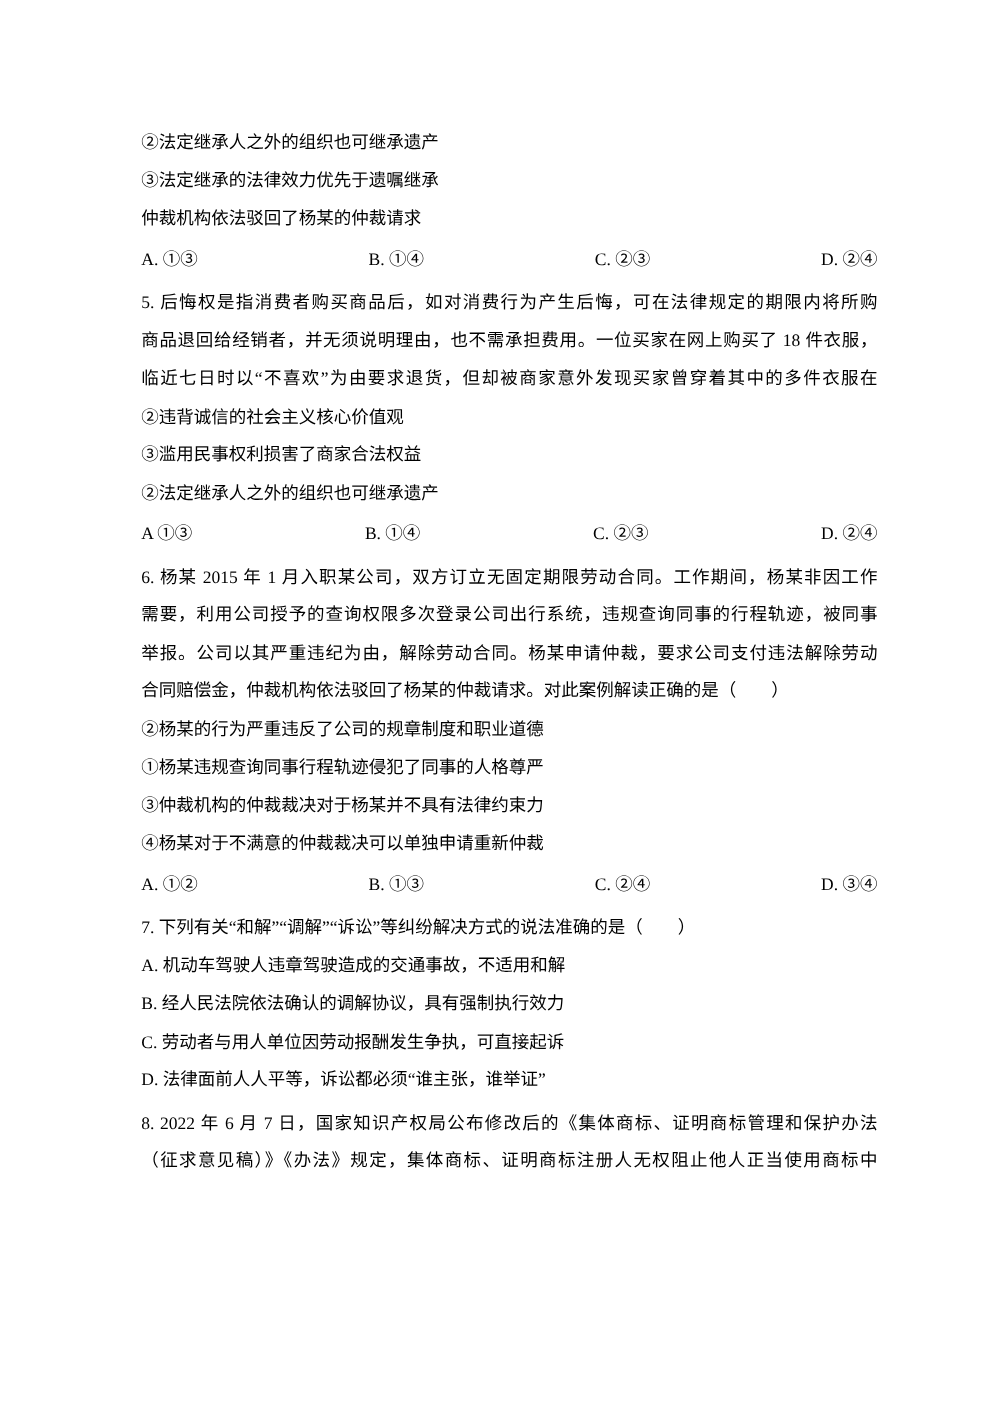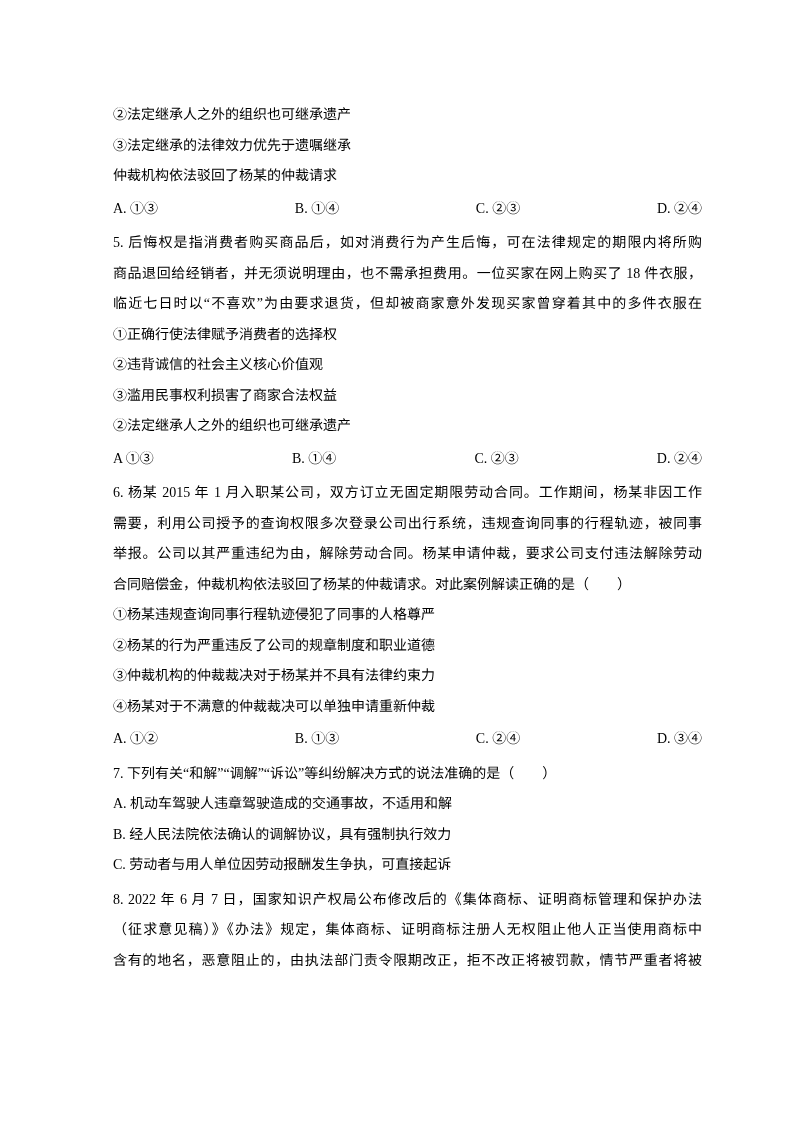--- a/index.html
+++ b/index.html
@@ -68,55 +68,54 @@
       <span class="choice">B. ①④</span>
       <span class="choice">C. ②③</span>
       <span class="choice">D. ②④</span>
     </div>
   </div>
 
   <div class="question">
     <div class="tline just">5. 后悔权是指消费者购买商品后，如对消费行为产生后悔，可在法律规定的期限内将所购</div>
     <div class="tline just">商品退回给经销者，并无须说明理由，也不需承担费用。一位买家在网上购买了 18 件衣服，</div>
     <div class="tline just">临近七日时以“不喜欢”为由要求退货，但却被商家意外发现买家曾穿着其中的多件衣服在</div>
-    <div class="tline">①正确行使法律赋予消费者的选择权</div>
     <div class="tline">②违背诚信的社会主义核心价值观</div>
     <div class="tline">③滥用民事权利损害了商家合法权益</div>
     <div class="tline">②法定继承人之外的组织也可继承遗产</div>
     <div class="choices">
       <span class="choice">A ①③</span>
       <span class="choice">B. ①④</span>
       <span class="choice">C. ②③</span>
       <span class="choice">D. ②④</span>
     </div>
   </div>
 
   <div class="question">
     <div class="tline just">6. 杨某 2015 年 1 月入职某公司，双方订立无固定期限劳动合同。工作期间，杨某非因工作</div>
     <div class="tline just">需要，利用公司授予的查询权限多次登录公司出行系统，违规查询同事的行程轨迹，被同事</div>
     <div class="tline just">举报。公司以其严重违纪为由，解除劳动合同。杨某申请仲裁，要求公司支付违法解除劳动</div>
     <div class="tline">合同赔偿金，仲裁机构依法驳回了杨某的仲裁请求。对此案例解读正确的是（　　）</div>
+    <div class="tline">②杨某的行为严重违反了公司的规章制度和职业道德</div>
     <div class="tline">①杨某违规查询同事行程轨迹侵犯了同事的人格尊严</div>
-    <div class="tline">②杨某的行为严重违反了公司的规章制度和职业道德</div>
     <div class="tline">③仲裁机构的仲裁裁决对于杨某并不具有法律约束力</div>
     <div class="tline">④杨某对于不满意的仲裁裁决可以单独申请重新仲裁</div>
     <div class="choices">
       <span class="choice">A. ①②</span>
       <span class="choice">B. ①③</span>
       <span class="choice">C. ②④</span>
       <span class="choice">D. ③④</span>
     </div>
   </div>
 
   <div class="question">
     <div class="tline">7. 下列有关“和解”“调解”“诉讼”等纠纷解决方式的说法准确的是（　　）</div>
     <div class="tline">A. 机动车驾驶人违章驾驶造成的交通事故，不适用和解</div>
     <div class="tline">B. 经人民法院依法确认的调解协议，具有强制执行效力</div>
     <div class="tline">C. 劳动者与用人单位因劳动报酬发生争执，可直接起诉</div>
+    <div class="tline">D. 法律面前人人平等，诉讼都必须“谁主张，谁举证”</div>
   </div>
 
   <div class="question">
     <div class="tline just">8. 2022 年 6 月 7 日，国家知识产权局公布修改后的《集体商标、证明商标管理和保护办法</div>
     <div class="tline just">（征求意见稿）》《办法》规定，集体商标、证明商标注册人无权阻止他人正当使用商标中</div>
-    <div class="tline just">含有的地名，恶意阻止的，由执法部门责令限期改正，拒不改正将被罚款，情节严重者将被</div>
   </div>
 
 </div>
 
 </body></html>

